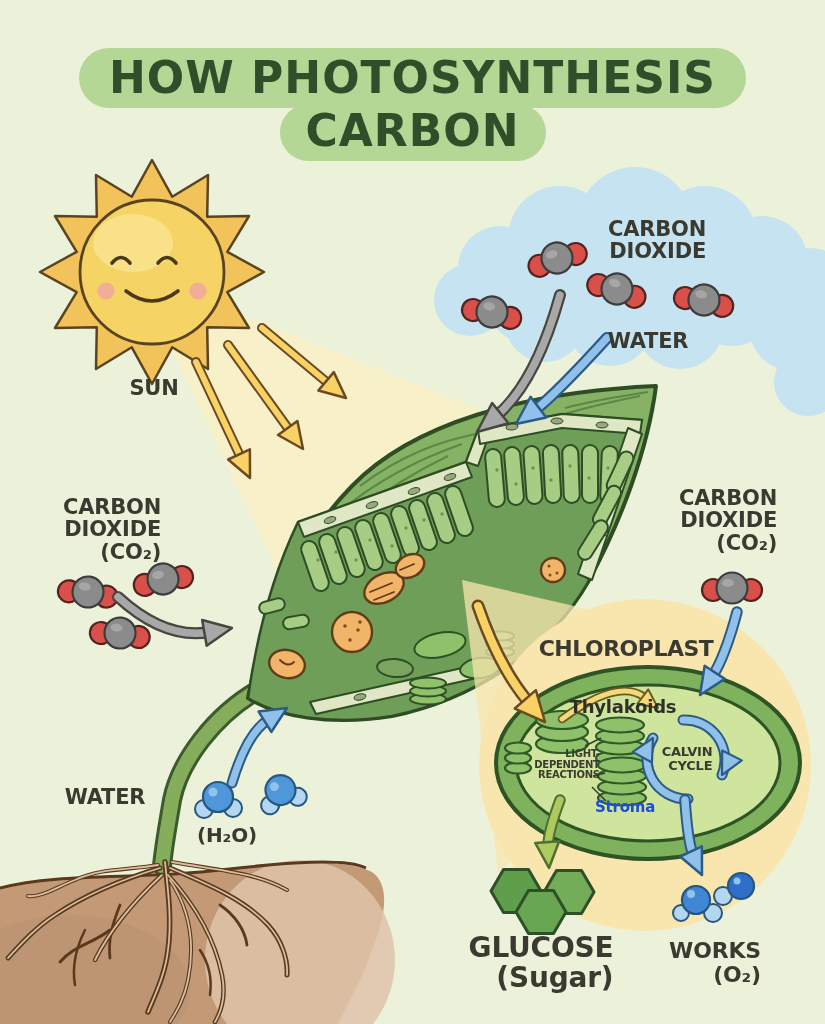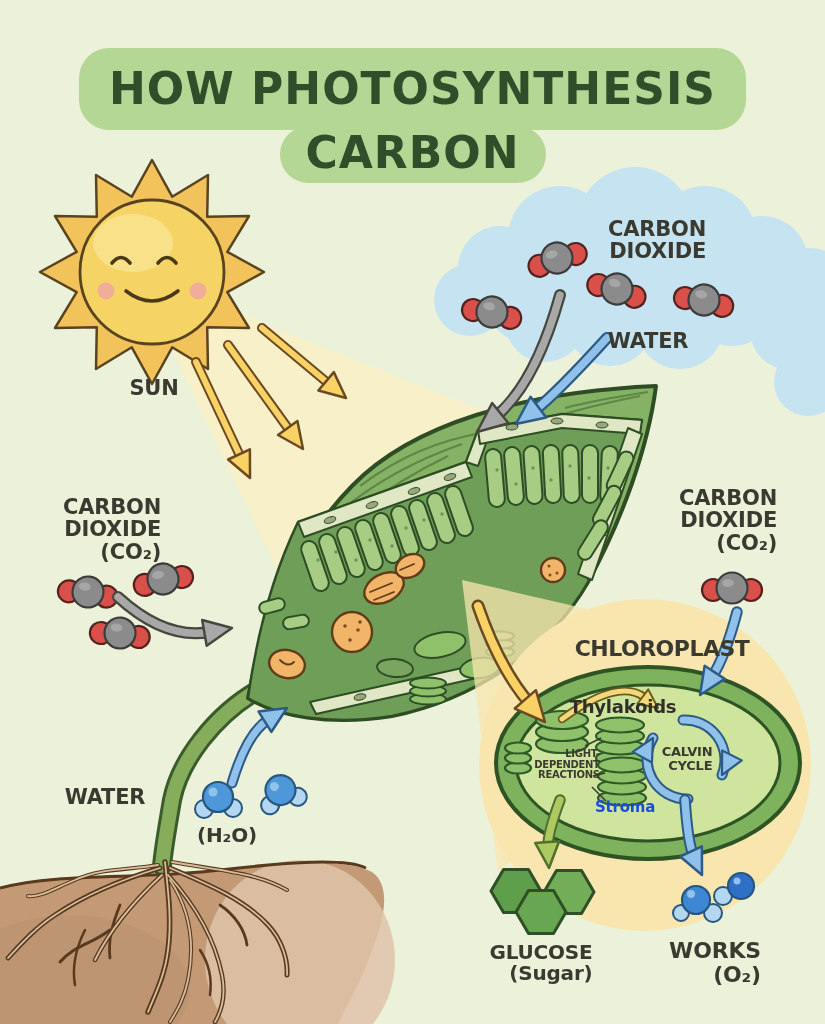--- a/index.html
+++ b/index.html
@@ -16,21 +16,21 @@
     line-height:1.07;letter-spacing:-0.2px;z-index:5;
   }
   .title-wrap{
     position:absolute;left:0;right:0;top:48px;z-index:5;
     display:flex;flex-direction:column;align-items:center;
   }
   .title-band{
     background:var(--title-highlight,#b5d795);
     color:var(--title-text,#2f4f2a);
     font-size:44px;font-weight:bold;line-height:1.05;
-    padding:18px 30px;border-radius:30px;letter-spacing:1px;
+    padding:7px 30px;border-radius:30px;letter-spacing:1px;
     white-space:nowrap;
   }
   .title-band.second{margin-top:-4px;padding:4px 26px 7px;}
 </style>
 </head>
 <body>
 
 <div class="stage">
 
   <svg width="825" height="1024" viewBox="0 0 825 1024">
@@ -380,28 +380,28 @@
   <div class="lbl" style="left:154px;top:388px;font-size:21px;">SUN</div>
   <div class="lbl" style="left:657px;top:240px;font-size:21px;">CARBON
 DIOXIDE</div>
   <div class="lbl" style="left:648px;top:341px;font-size:21px;">WATER</div>
   <div class="lbl" style="left:112px;top:530px;font-size:21px;">CARBON
 DIOXIDE
 (CO₂)</div>
   <div class="lbl" style="left:728px;top:521px;font-size:21px;">CARBON
 DIOXIDE
 (CO₂)</div>
-  <div class="lbl" style="left:626px;top:649px;font-size:22px;letter-spacing:-0.5px;margin-left:36px;">CHLOROPLAST</div>
+  <div class="lbl" style="left:626px;top:649px;font-size:22px;letter-spacing:-0.5px;">CHLOROPLAST</div>
   <div class="lbl" style="left:623px;top:707px;font-size:18px;color:#2f2f28;">Thylakoids</div>
   <div class="lbl" style="left:567px;top:765px;font-size:10px;letter-spacing:-0.3px;">LIGHT-
 DEPENDENT
 REACTIONS</div>
   <div class="lbl" style="left:687px;top:759px;font-size:13px;">CALVIN
 CYCLE</div>
   <div class="lbl" style="left:625px;top:807px;font-size:15px;color:#1d4ed8;">Stroma</div>
   <div class="lbl" style="left:105px;top:797px;font-size:21px;">WATER</div>
   <div class="lbl" style="left:227px;top:836px;font-size:20px;">(H₂O)</div>
-  <div class="lbl" style="left:541px;top:963px;font-size:20px;">GLUCOSE
+  <div class="lbl" style="left:541px;top:963px;font-size:28px;">GLUCOSE
 (Sugar)</div>
   <div class="lbl" style="left:715px;top:963px;font-size:22px;">WORKS
 (O₂)</div>
 
 </div>
 
 </body></html>

